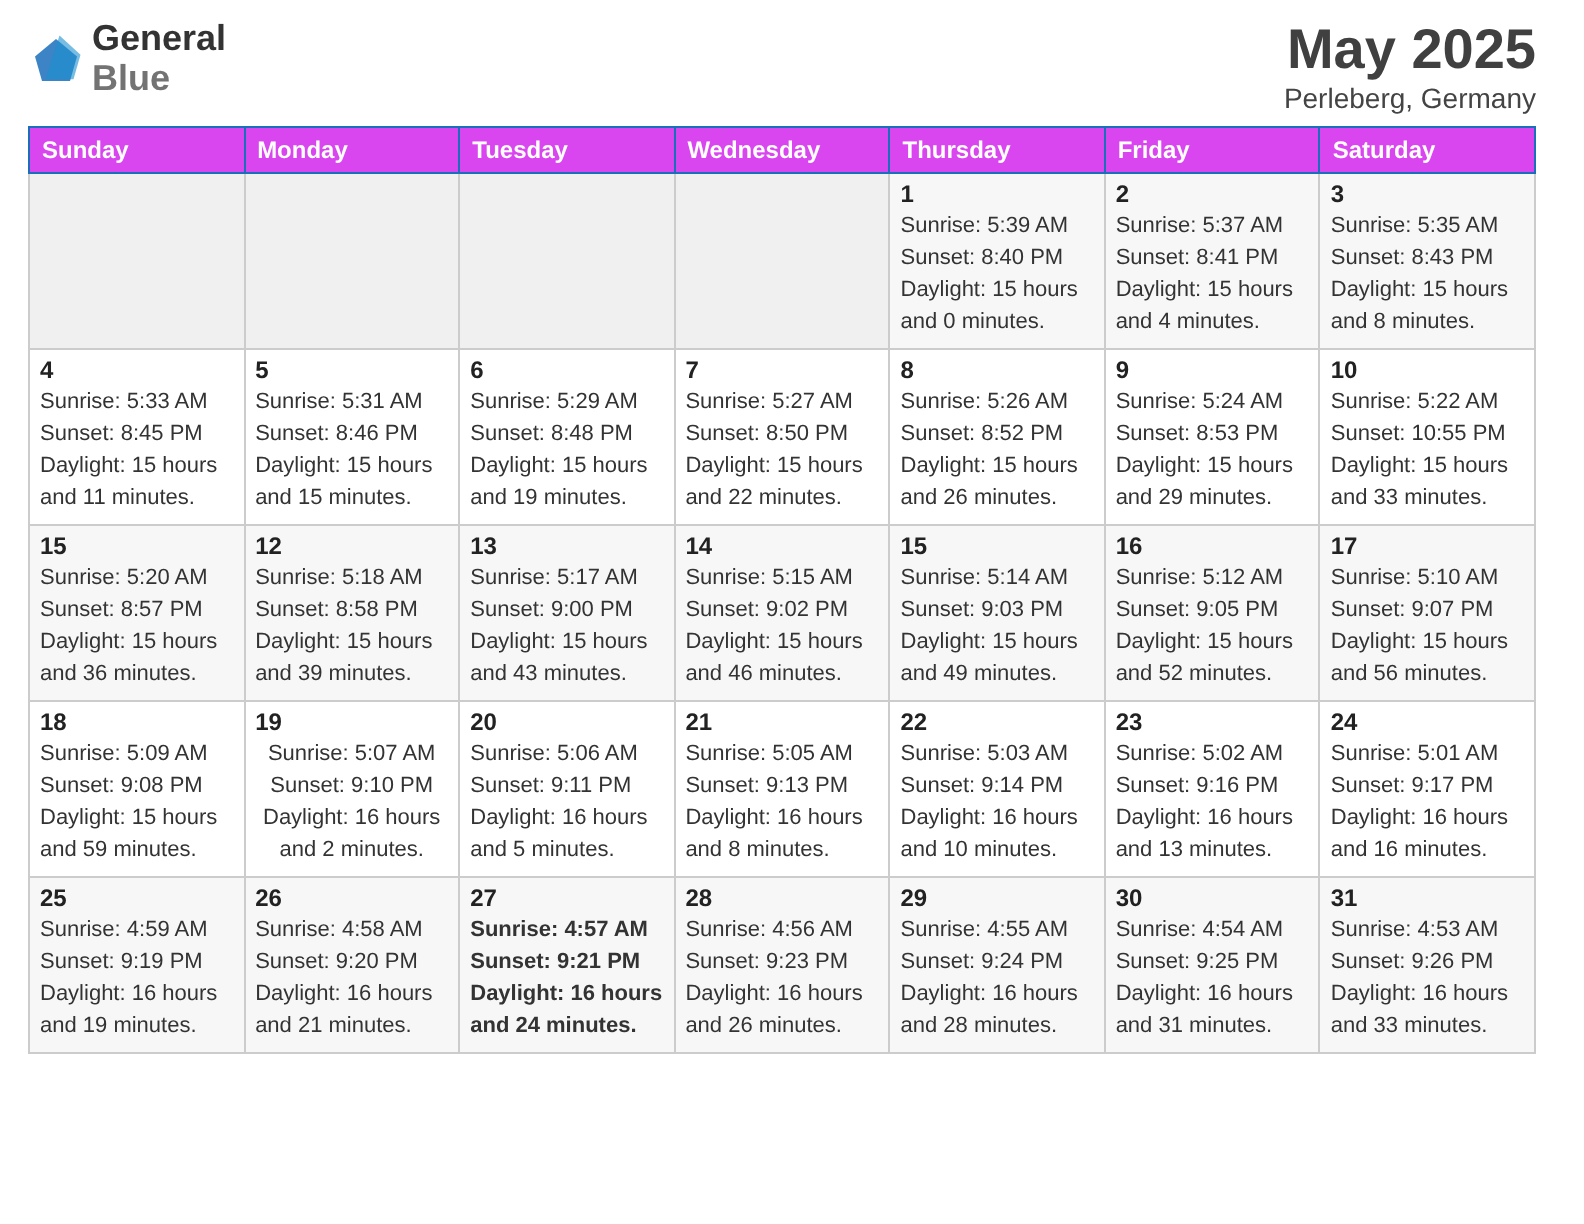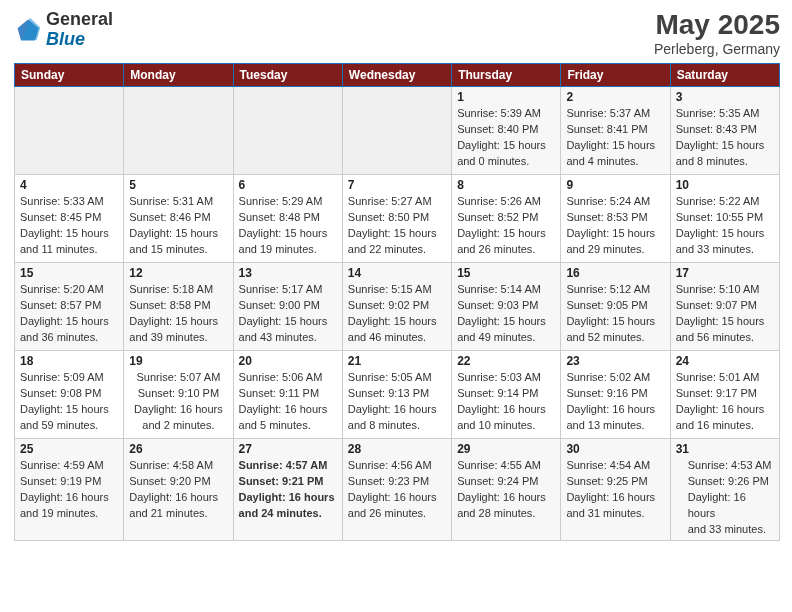--- a/index.html
+++ b/index.html
@@ -6,40 +6,40 @@
     body {
       width: 792px;
       height: 612px;
       font-family: Arial, sans-serif;
       background: #fff;
       overflow: hidden;
     }
     .page {
       width: 792px;
       height: 468px;
-      padding: 10px 12px 10px 14px;
+      padding: 10px 24px 10px 14px;
     }
     .header {
       display: flex;
       justify-content: space-between;
       align-items: flex-start;
       margin-bottom: 6px;
     }
     .logo {
       display: flex;
       align-items: center;
       gap: 4px;
     }
     .logo-text {
       font-size: 18px;
       font-weight: bold;
       line-height: 1.1;
     }
     .logo-general { color: #333; }
-    .logo-blue { color: #0369a1; font-style: italic; }
+    .logo-blue { color: #737373; }
     .logo-icon {
       width: 28px;
       height: 28px;
     }
     .title-block {
       text-align: right;
     }
     .month-year {
       font-size: 28px;
       font-weight: bold;
@@ -49,21 +49,21 @@
     .location {
       font-size: 14px;
       color: #444;
     }
     .calendar {
       width: 100%;
       border-collapse: collapse;
       border: 1px solid #bbb;
     }
     .calendar th {
-      background: #7f1d1d;
+      background: #d946ef;
       color: #fff;
       font-size: 12px;
       font-weight: bold;
       padding: 4px 6px;
       text-align: left;
       border: 1px solid #1a6fbb;
     }
     .calendar td {
       vertical-align: top;
       border: 1px solid #ccc;
@@ -349,21 +349,21 @@
           </td>
           <td>
             <span class="day-num">30</span>
             <div class="day-info" style="white-space: pre-line;">Sunrise: 4:54 AM
 Sunset: 9:25 PM
 Daylight: 16 hours
 and 31 minutes.</div>
           </td>
           <td>
             <span class="day-num">31</span>
-            <div class="day-info" style="white-space: pre-line; margin-left: 12px;">Sunrise: 4:53 AM
+            <div class="day-info" style="white-space: pre-line;">Sunrise: 4:53 AM
 Sunset: 9:26 PM
 Daylight: 16 hours
 and 33 minutes.</div>
           </td>
         </tr>
       </tbody>
   </table>
 </div>
 
 </body></html>

